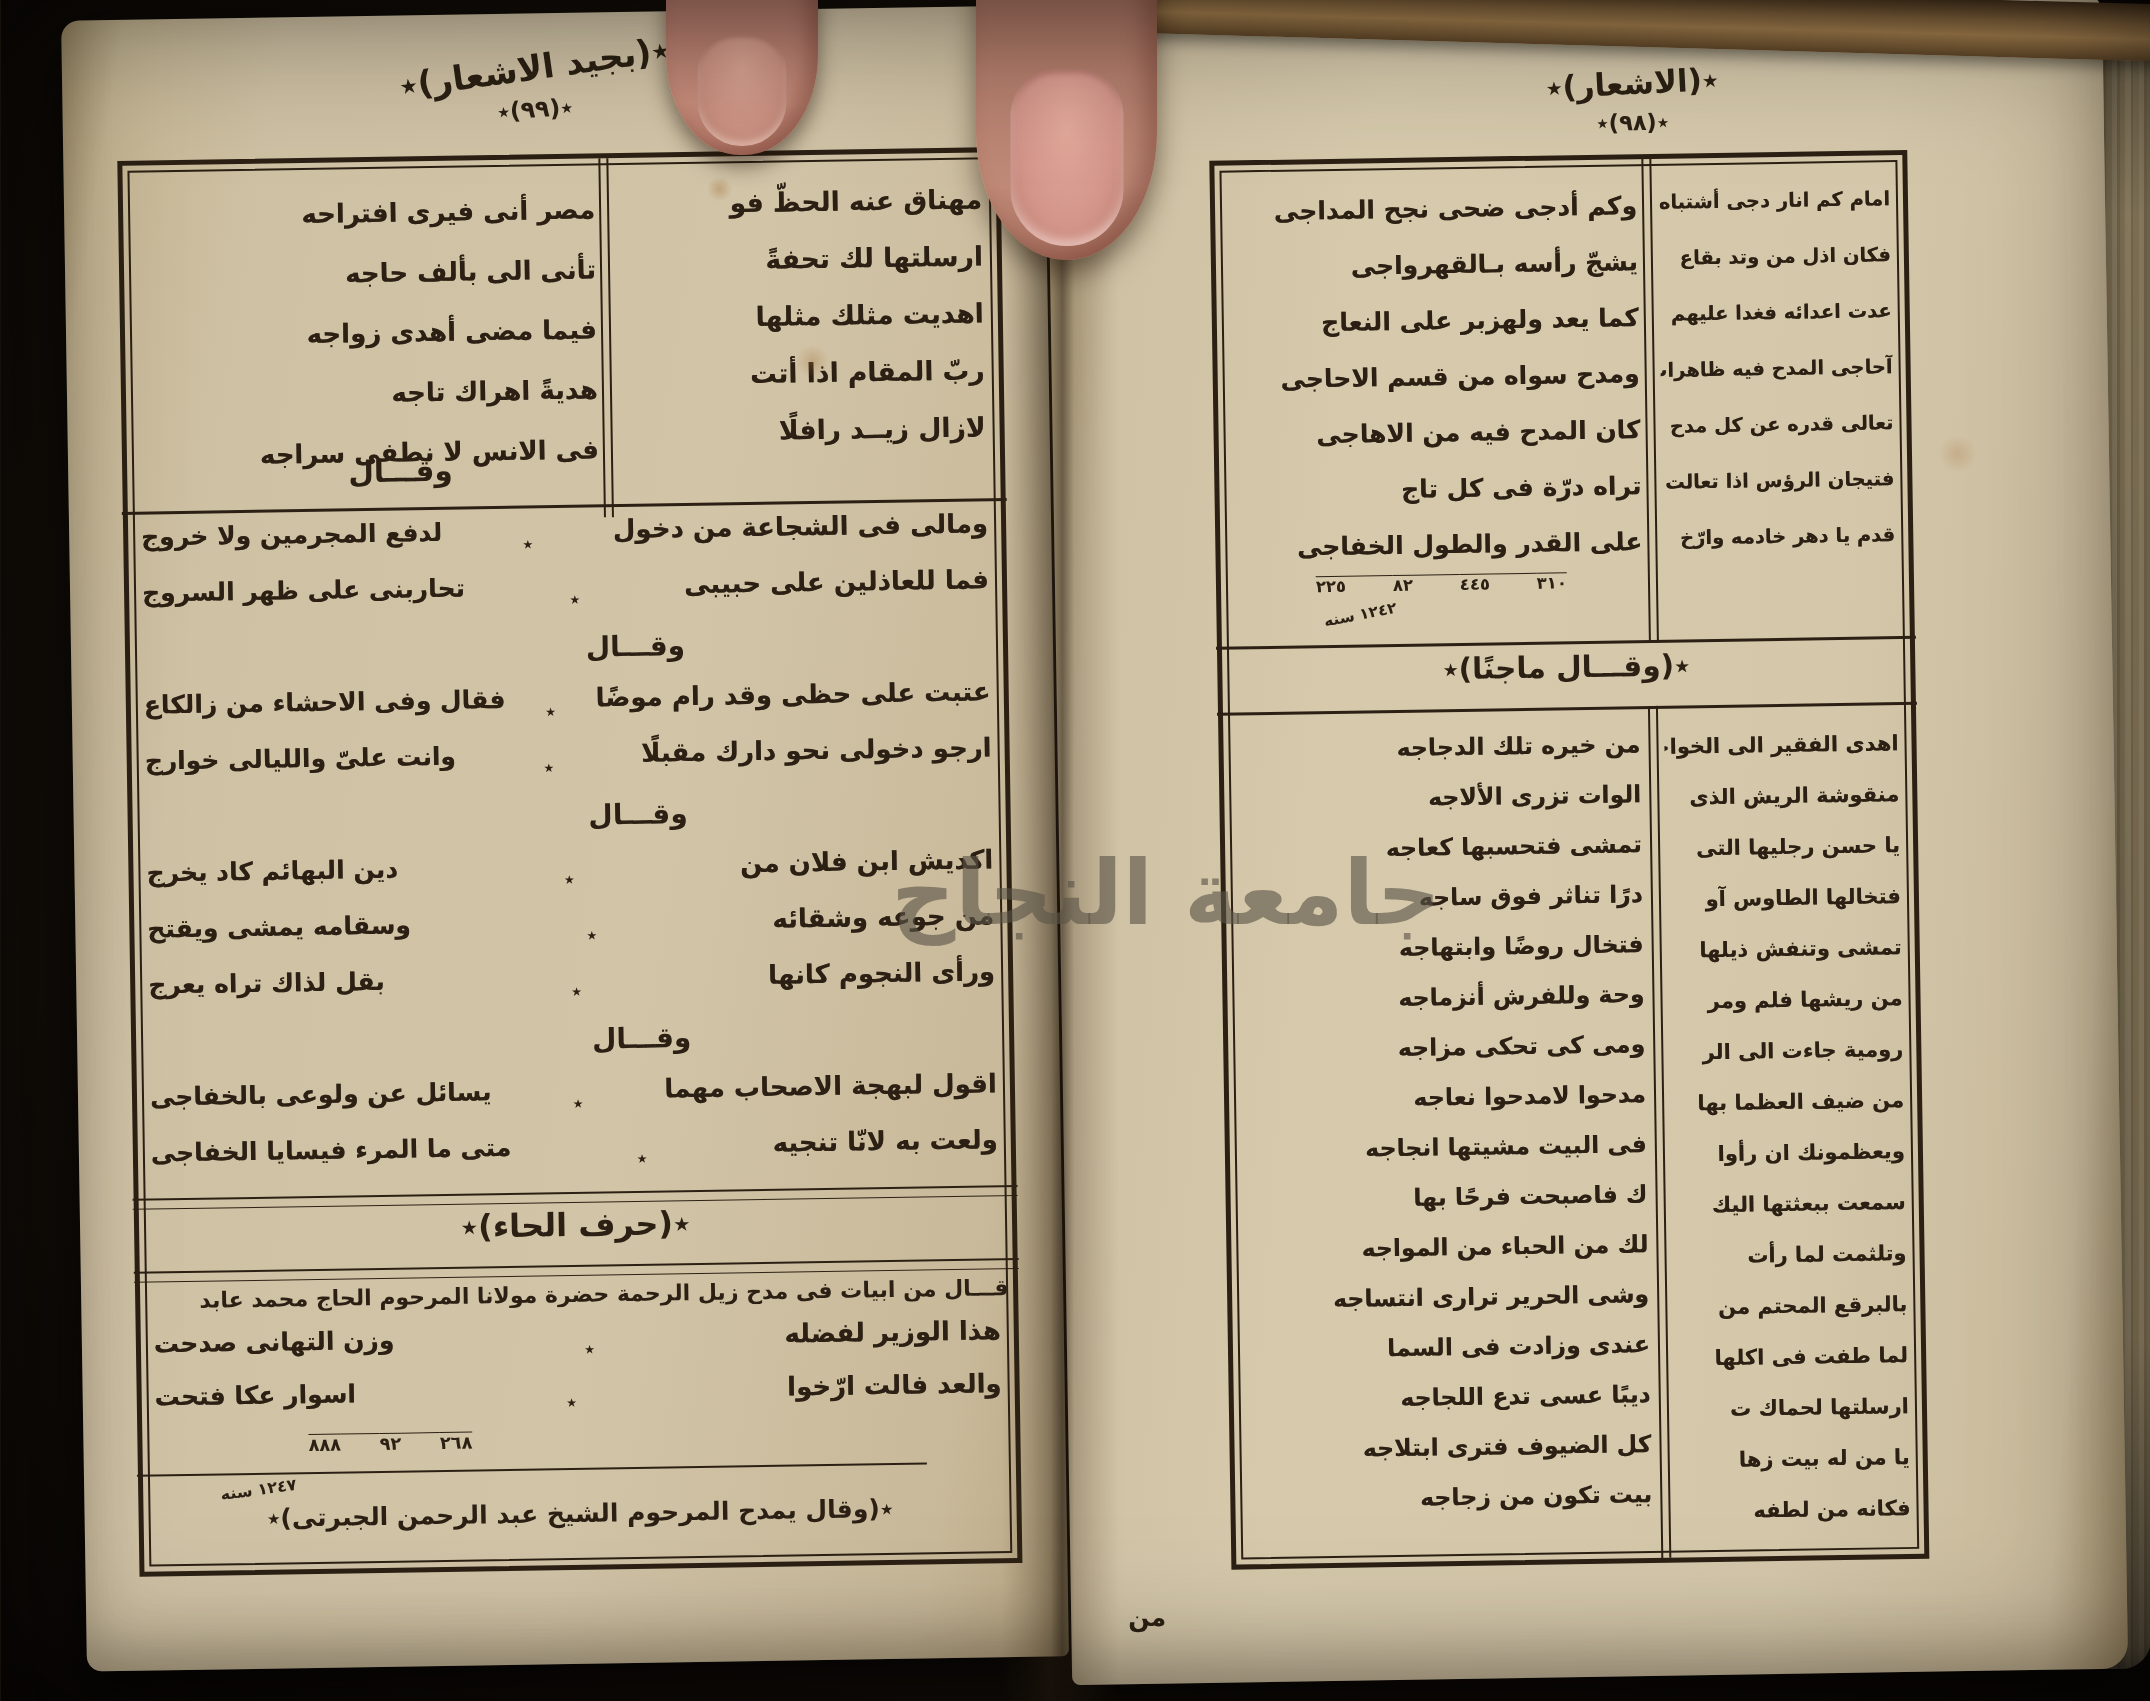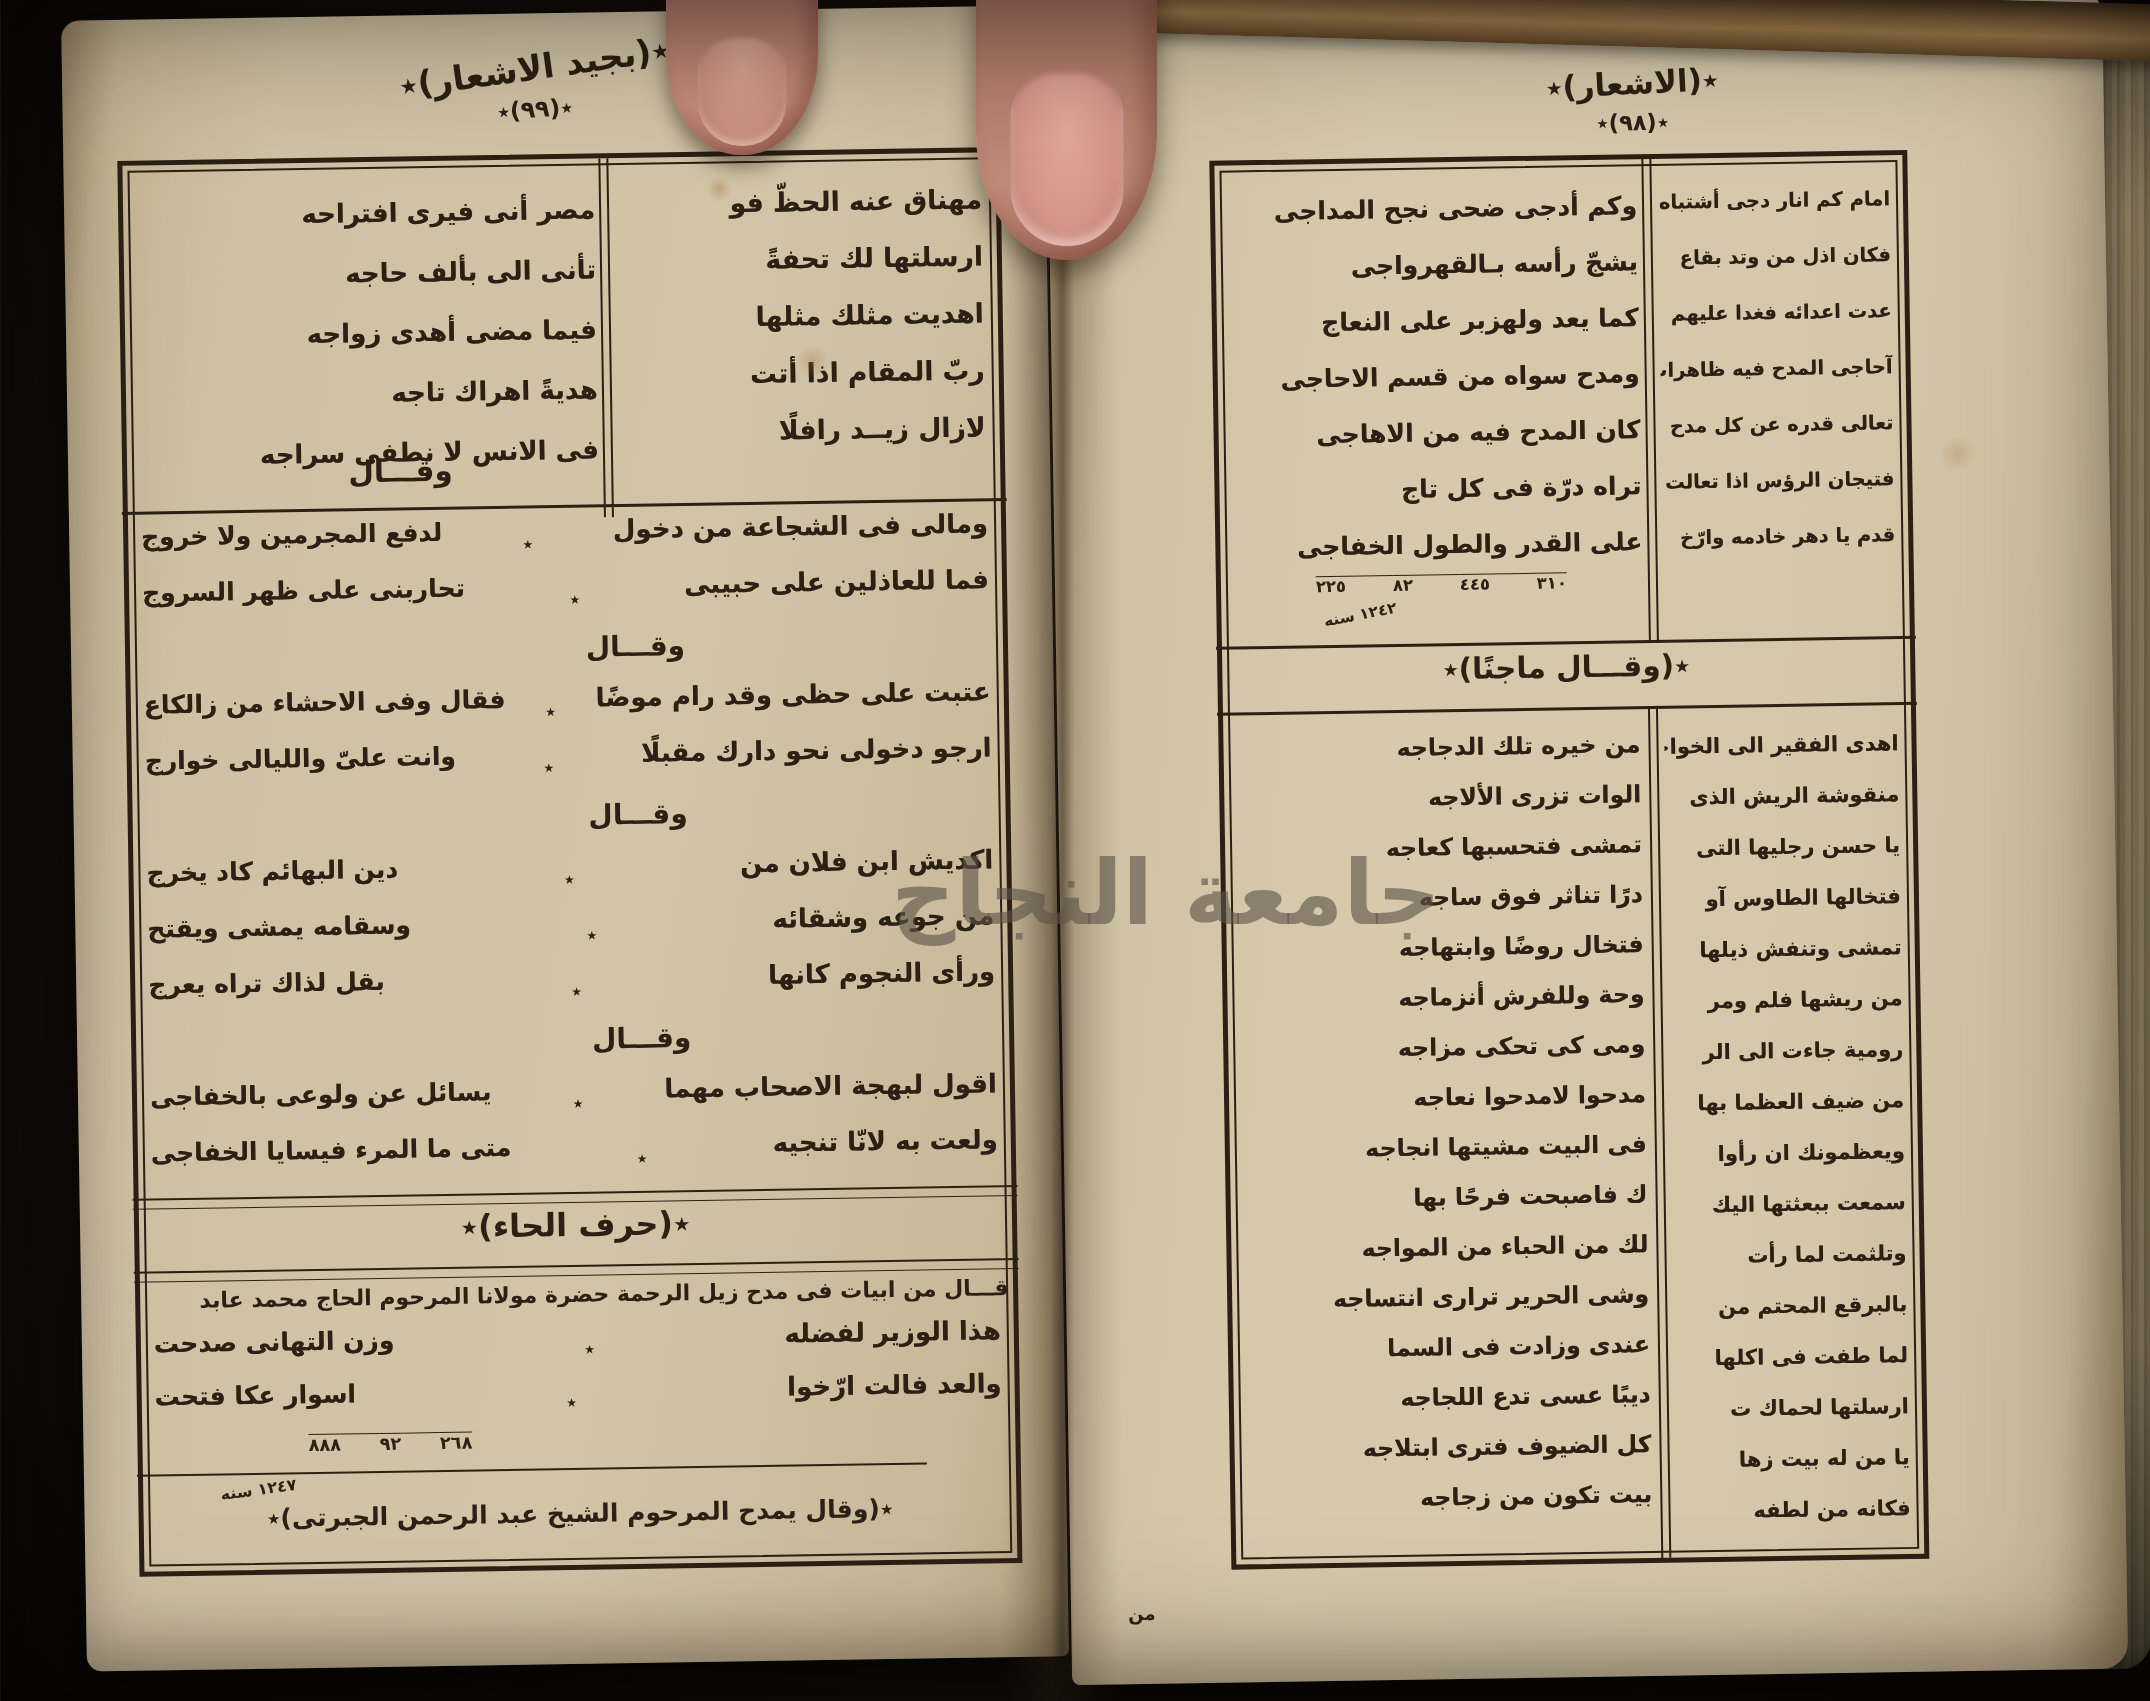--- a/index.html
+++ b/index.html
@@ -112,21 +112,21 @@
   .rt-mid{position:absolute;top:490px;left:0;right:0;height:54px;text-align:center;font-size:29.5px;
     font-weight:bold;color:var(--ink);direction:rtl;}
   .rt-rule2{top:547px;left:-5.9px;right:-5.9px;}
   .rt-secB{position:absolute;top:559px;left:13px;right:13px;bottom:9.5px;}
   .rt-colOuterB{right:0;top:3.5px;width:234px;bottom:0;}
   .rt-colOuterB .line{font-size:21px;line-height:51px;}
   .rt-divB{right:240px;top:-11.8px;bottom:-9.5px;}
   .rt-colInnerB{left:0;top:1.2px;width:404px;bottom:0;}
   .rt-colInnerB .line{font-size:23.6px;line-height:50px;}
 
-  .catchword{position:absolute;left:57px;top:1596px;font-size:18px;font-weight:bold;
+  .catchword{position:absolute;left:57px;top:1596px;font-size:25px;font-weight:bold;
     color:var(--ink);direction:rtl;}
 
   
   .cover-band{position:absolute;left:1106px;top:-25px;width:1064px;height:57px;z-index:34;
     transform:rotate(1.6deg);transform-origin:left center;border-radius:3.5px;
     background:linear-gradient(to bottom,#3f2d1a,#7d5f3a 35%,#a07c4c 62%,#5f4628 100%);
     box-shadow:0 5.9px 14.8px rgba(0,0,0,.45);}
 
   .finger{position:absolute;z-index:40;}
   .finger .nail{position:absolute;left:50%;transform:translateX(-50%);}

